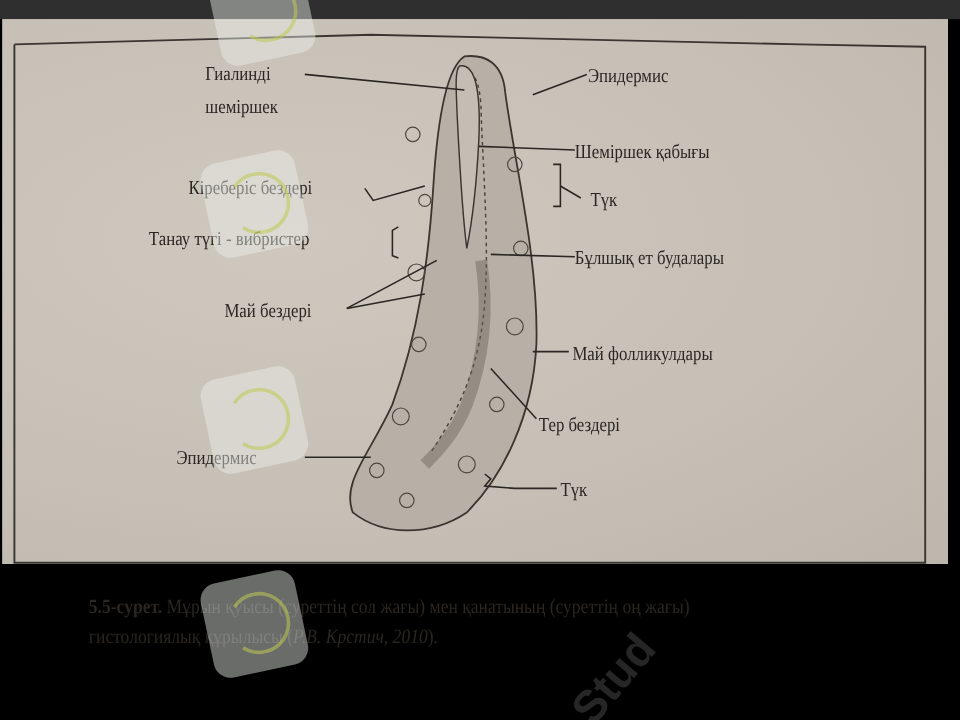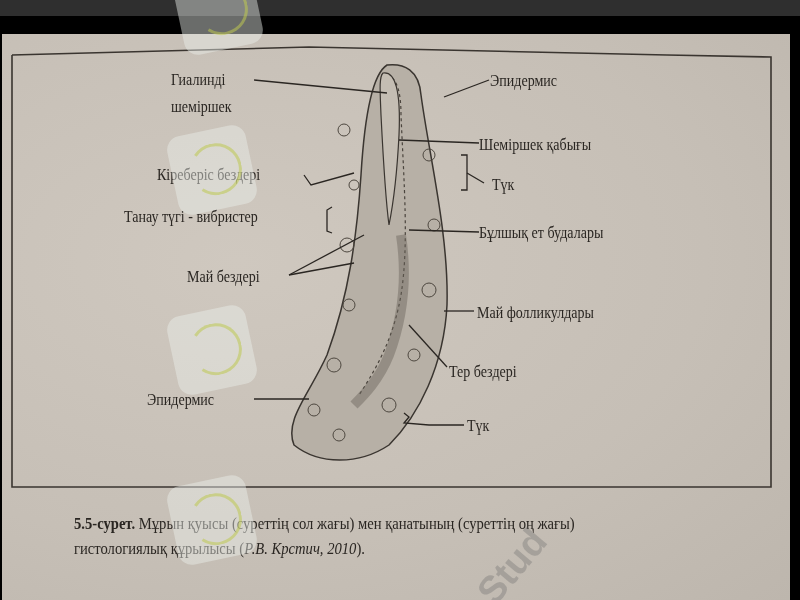--- a/index.html
+++ b/index.html
@@ -1,19 +1,19 @@
 <!DOCTYPE html>
 <html><head>
 <meta charset="utf-8">
 <style>
   html, body { margin:0; padding:0; }
   body { width:800px; height:600px; background:#000; position:relative; overflow:hidden; font-family:"Liberation Serif", serif; }
   .topbar { position:absolute; left:0; top:0; width:800px; height:16px; background:#2f2f2f; }
-  .page { position:absolute; left:2px; top:16px; width:788px; height:566px; background:#c9c2b9;
-          background-image: radial-gradient(ellipse at 30% 40%, #cfc8bf 0%, #c6bfb6 60%, #bdb6ad 100%); margin-top: 18px; }
+  .page { position:absolute; left:2px; top:16px; width:788px; height:454px; background:#c9c2b9;
+          background-image: radial-gradient(ellipse at 30% 40%, #cfc8bf 0%, #c6bfb6 60%, #bdb6ad 100%); }
   .frame { position:absolute; left:7px; top:1px; width:758px; height:452px; }
   .frame svg { position:absolute; left:0; top:0; }
   .label { position:absolute; color:#2a2622; font-size:16.5px; white-space:nowrap; transform:scaleX(0.85); transform-origin:left center; }
   .caption { position:absolute; left:72px; top:477px; width:680px; color:#2a2622; font-size:17px; line-height:25px; transform:scaleX(0.86); transform-origin:left top; }
   .caption b { font-weight:bold; }
   .caption i { font-style:italic; }
   .wm { position:absolute; width:80px; height:80px; border-radius:14px; background:rgba(235,240,235,0.45);
         transform:rotate(-12deg); }
   .wm::after { content:""; position:absolute; left:18px; top:14px; width:46px; height:46px; border-radius:50%;
         border:3px solid rgba(190,200,80,0.55); border-left-color:transparent; }

